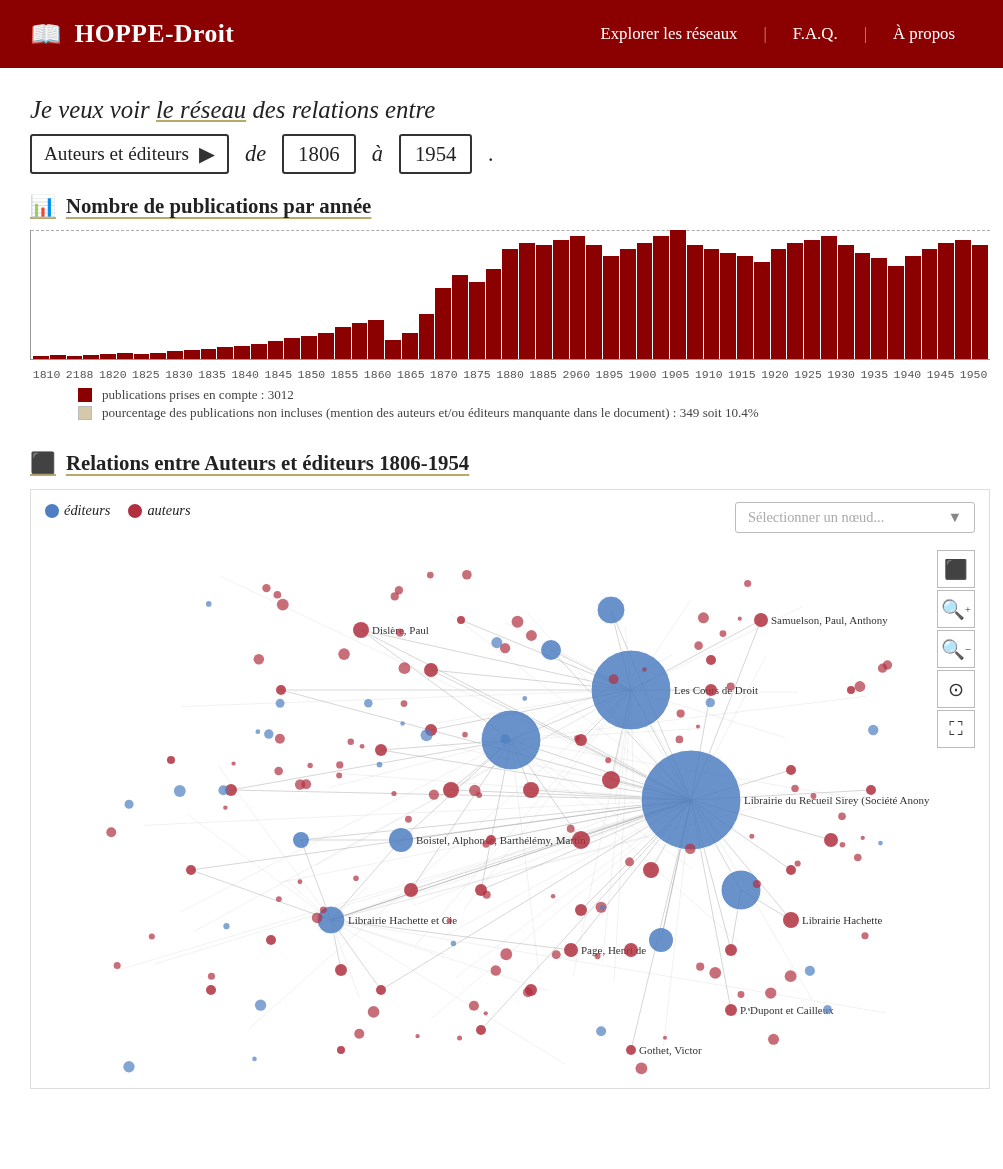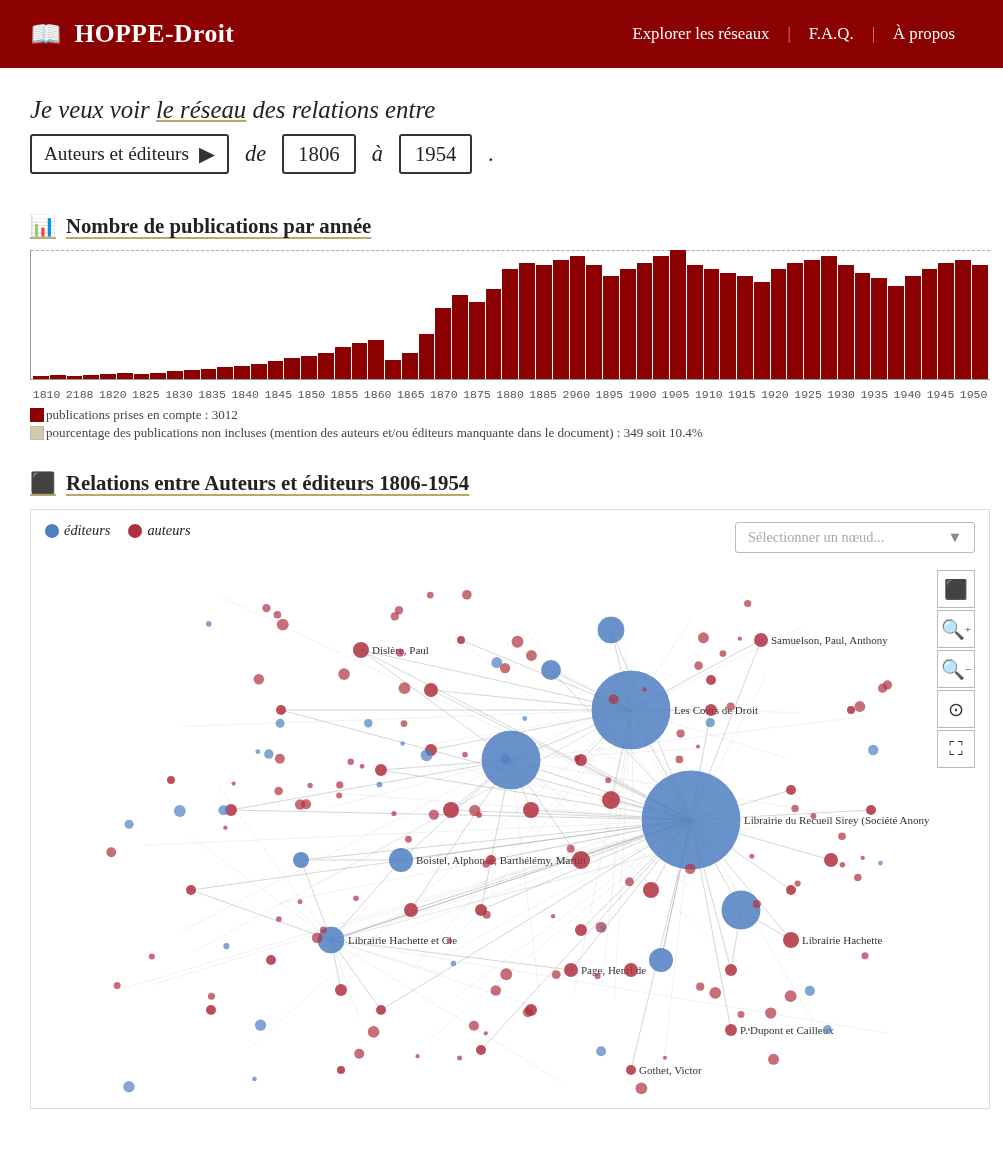--- a/index.html
+++ b/index.html
@@ -19,36 +19,36 @@
       display: flex;
       align-items: center;
       gap: 12px;
       font-size: 1.6rem;
       font-weight: bold;
       letter-spacing: 0.5px;
     }
     nav {
       display: flex;
       align-items: flex-start;
-      gap: 0;
+      gap: 8px;
       font-size: 1.05rem;
     }
     nav a {
       color: #fff;
       text-decoration: none;
       padding: 0 18px;
       cursor: pointer;
     }
     .nav-sep { color: rgba(255,255,255,0.5); }
 
     
     main { padding: 28px 30px 40px 30px; }
 
     
-    .query-section { margin-bottom: 40px; }
+    .query-section { margin-bottom: 20px; }
     .query-line1 {
       font-size: 1.55rem;
       font-style: italic;
       color: #222;
       margin-bottom: 10px;
     }
     .query-line1 span.reseau {
       text-decoration: underline;
       text-decoration-color: #b8a96a;
     }
@@ -145,22 +145,23 @@
     }
 
     .chart-legend {
       font-size: 0.82rem;
       color: #444;
       margin-top: 6px;
     }
     .legend-item {
       display: flex;
       align-items: center;
-      gap: 2px;
+      gap: 10px;
       margin-bottom: 2px;
+      margin-left: 48px;
     }
     .legend-square {
       width: 14px;
       height: 14px;
       flex-shrink: 0;
     }
     .legend-sq-red { background: #8b0000; }
     .legend-sq-gray { background: #d4c9a8; border: 1px solid #bbb; }
 
     

